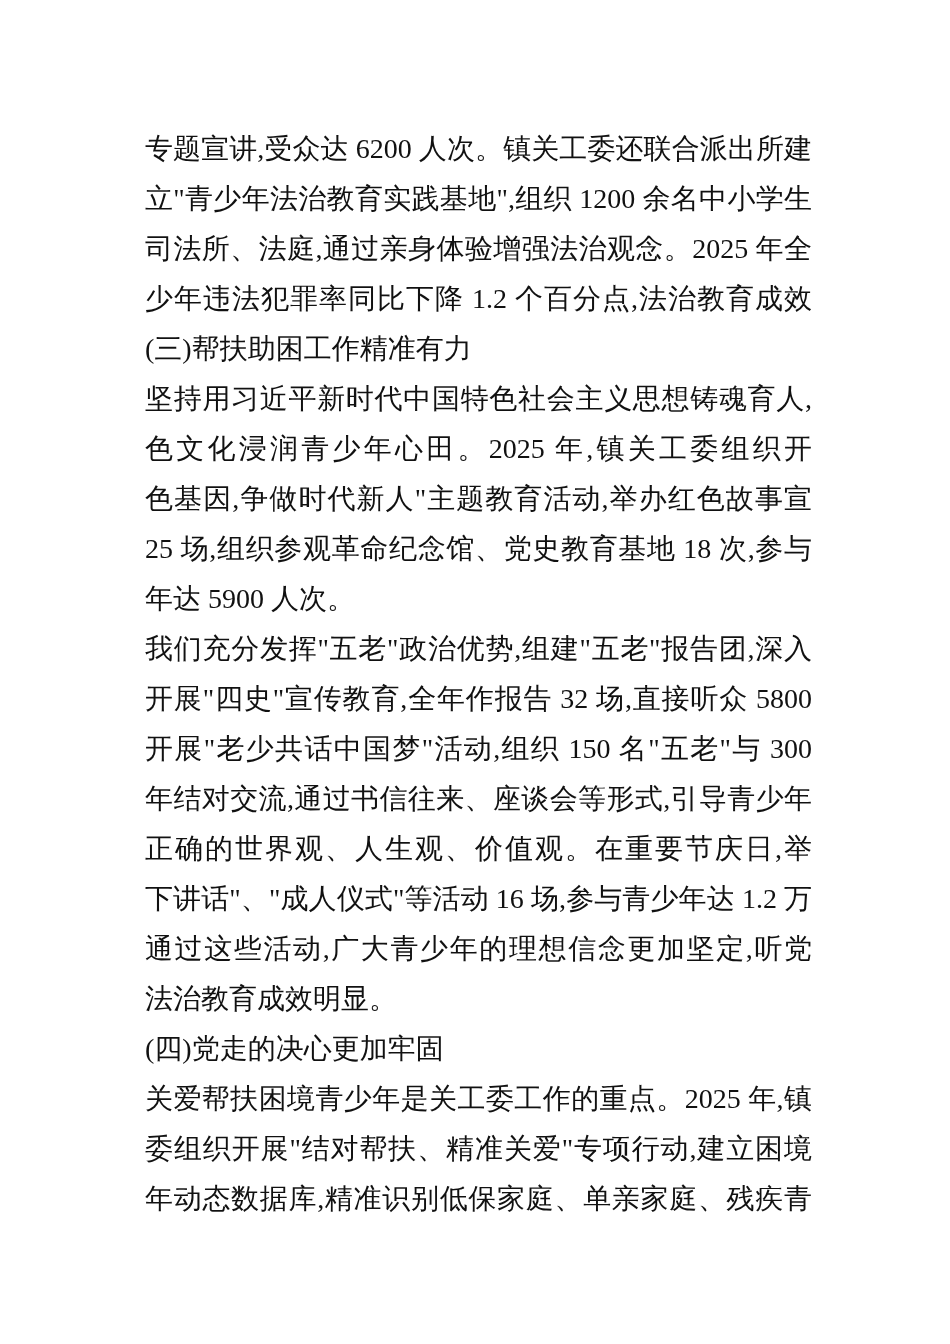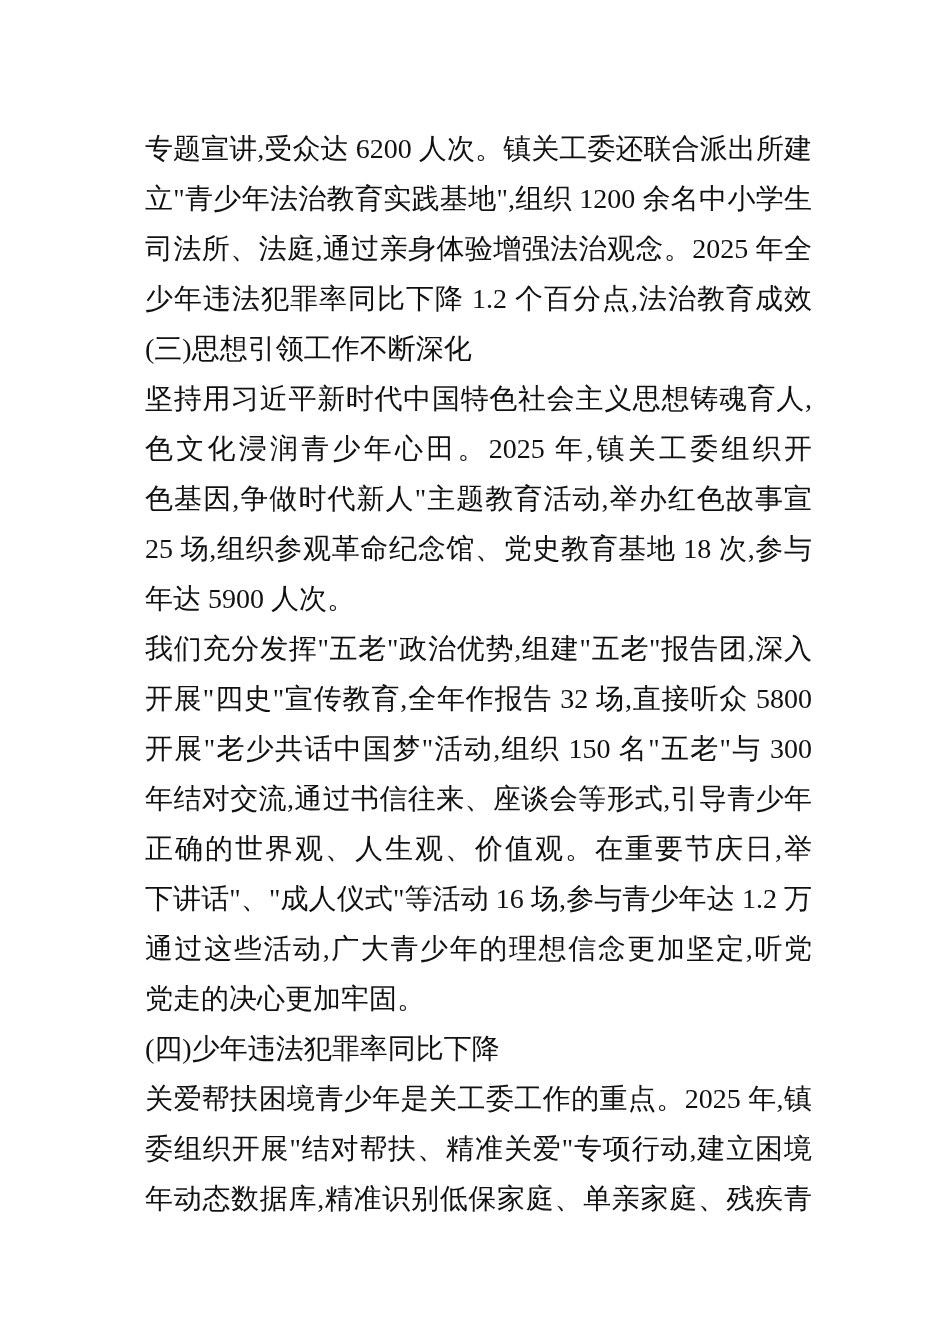--- a/index.html
+++ b/index.html
@@ -49,32 +49,32 @@
 </style>
 </head>
 <body>
 
 <div class="page">
   <div class="textblock">
       <div class="line justify">专题宣讲,受众达 6200 人次。镇关工委还联合派出所建</div>
       <div class="line justify">立"青少年法治教育实践基地",组织 1200 余名中小学生参观</div>
       <div class="line justify">司法所、法庭,通过亲身体验增强法治观念。2025 年全镇青</div>
       <div class="line justify">少年违法犯罪率同比下降 1.2 个百分点,法治教育成效明显。</div>
-      <div class="line plain">(三)思想引领工作不断深化</div>
+      <div class="line plain">(三)帮扶助困工作精准有力</div>
       <div class="line justify">坚持用习近平新时代中国特色社会主义思想铸魂育人,用红</div>
       <div class="line justify">色文化浸润青少年心田。2025 年,镇关工委组织开展"传承红</div>
       <div class="line justify">色基因,争做时代新人"主题教育活动,举办红色故事宣讲会</div>
       <div class="line justify">25 场,组织参观革命纪念馆、党史教育基地 18 次,参与青少</div>
       <div class="line plain">年达 5900 人次。</div>
       <div class="line justify">我们充分发挥"五老"政治优势,组建"五老"报告团,深入学校</div>
       <div class="line justify">开展"四史"宣传教育,全年作报告 32 场,直接听众 5800 人次。</div>
       <div class="line justify">开展"老少共话中国梦"活动,组织 150 名"五老"与 300 名青少</div>
       <div class="line justify">年结对交流,通过书信往来、座谈会等形式,引导青少年树立</div>
       <div class="line justify">正确的世界观、人生观、价值观。在重要节庆日,举办"国旗</div>
       <div class="line justify">下讲话"、"成人仪式"等活动 16 场,参与青少年达 1.2 万人次。</div>
       <div class="line justify">通过这些活动,广大青少年的理想信念更加坚定,听党话、跟</div>
-      <div class="line plain">党走的决心更加牢固。</div>
-      <div class="line plain">(四)少年违法犯罪率同比下降</div>
+      <div class="line plain">法治教育成效明显。</div>
+      <div class="line plain">(四)党走的决心更加牢固</div>
       <div class="line justify">关爱帮扶困境青少年是关工委工作的重点。2025 年,镇关工</div>
       <div class="line justify">委组织开展"结对帮扶、精准关爱"专项行动,建立困境青少</div>
       <div class="line justify">年动态数据库,精准识别低保家庭、单亲家庭、残疾青少年</div>
     </div>
 </div>
 
 </body></html>

